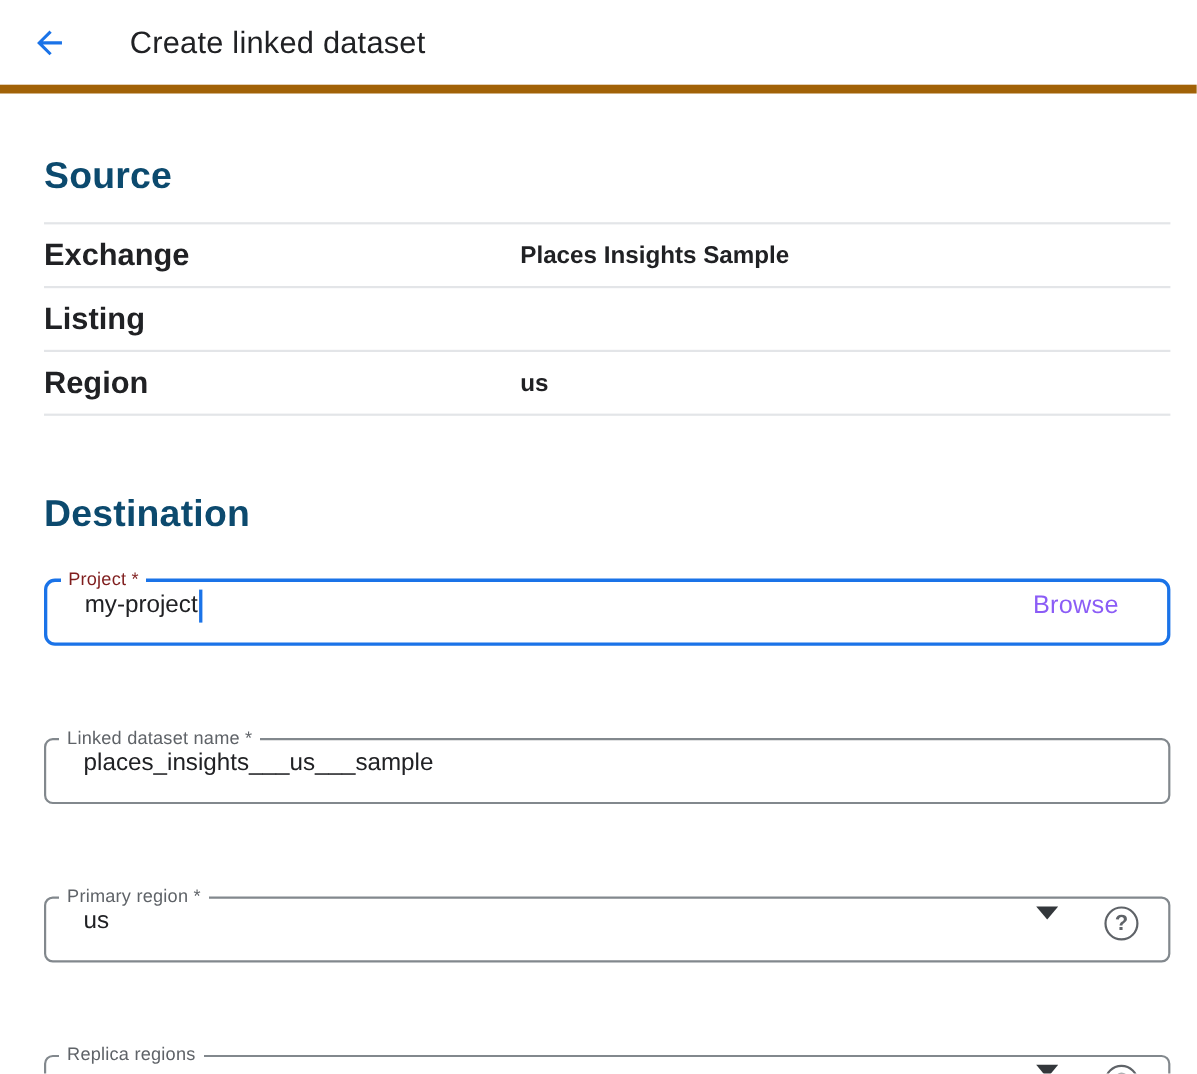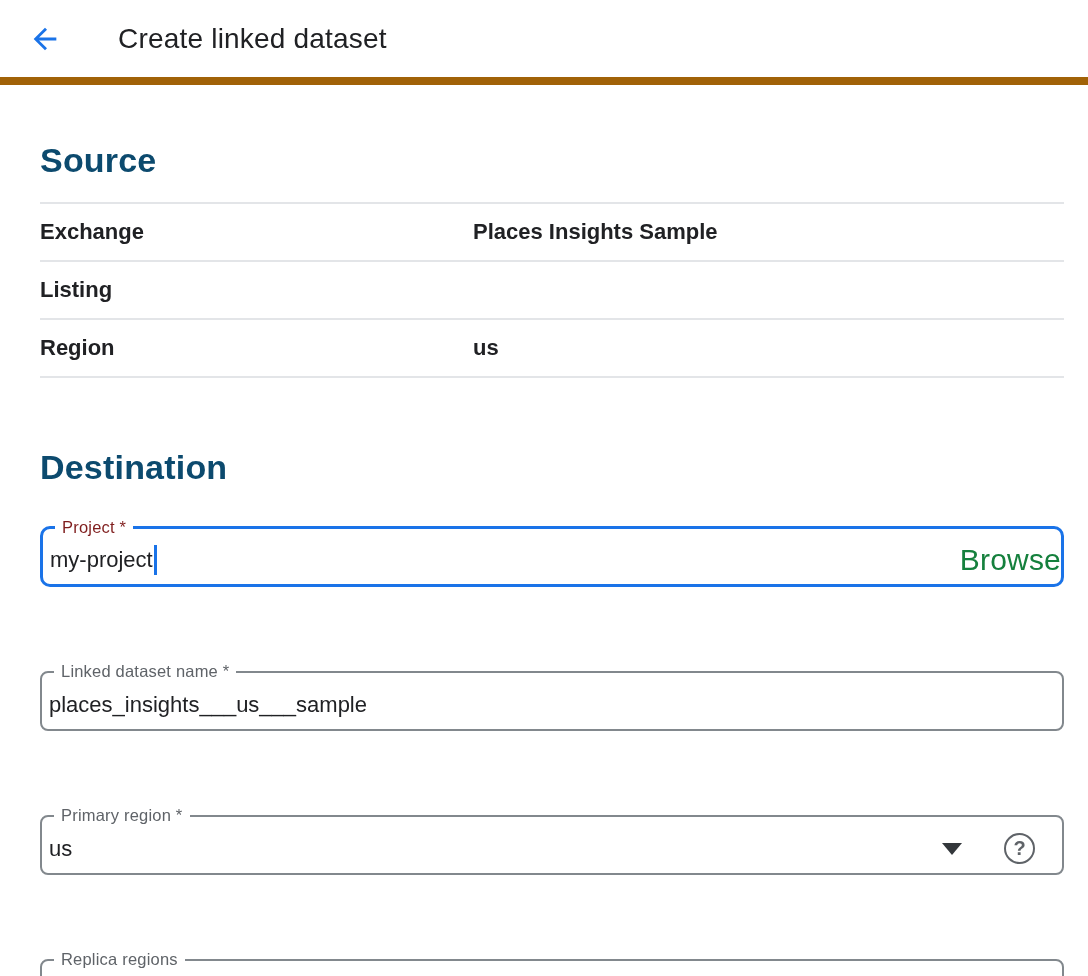--- a/index.html
+++ b/index.html
@@ -51,21 +51,21 @@
     border-top: 2px solid #e3e5e8;
   }
   .info-row {
     display: flex;
     align-items: center;
     height: 58px;
     border-bottom: 2px solid #e3e5e8;
   }
   .info-label {
     width: 433px;
-    font-size: 22px;
+    font-size: 28px;
     font-weight: 700;
     color: #202124;
   }
   .info-value {
     font-size: 22px;
     font-weight: 700;
     color: #202124;
   }
 
   
@@ -89,41 +89,42 @@
   fieldset.field.focused {
     border: 3px solid #1a73e8;
     border-radius: 10px;
   }
   fieldset.field.focused legend { color: #7f1d1d; }
 
   .field-content {
     position: absolute;
     left: 0; right: 0; top: 0; bottom: 0;
     display: flex;
-    align-items: center;
-    padding-left: 7px;
+    align-items: flex-start;
+    padding-left: 34px;
   }
   .field-value {
     font-size: 22px;
     color: #202124;
     white-space: nowrap;
   }
   .caret {
     width: 3px;
     height: 30px;
     background: #1a73e8;
     margin-left: 1px;
   }
   .browse-btn {
     margin-left: auto;
+    margin-right: 44px;
     border: none;
     background: transparent;
     font-family: "Liberation Sans", sans-serif;
-    font-size: 30px;
-    color: #15803d;
+    font-size: 23px;
+    color: #8b5cf6;
     cursor: pointer;
     letter-spacing: 0.2px;
   }
 
   
   .dropdown-arrow {
     margin-left: auto;
     width: 0; height: 0;
     border-left: 10px solid transparent;
     border-right: 10px solid transparent;

